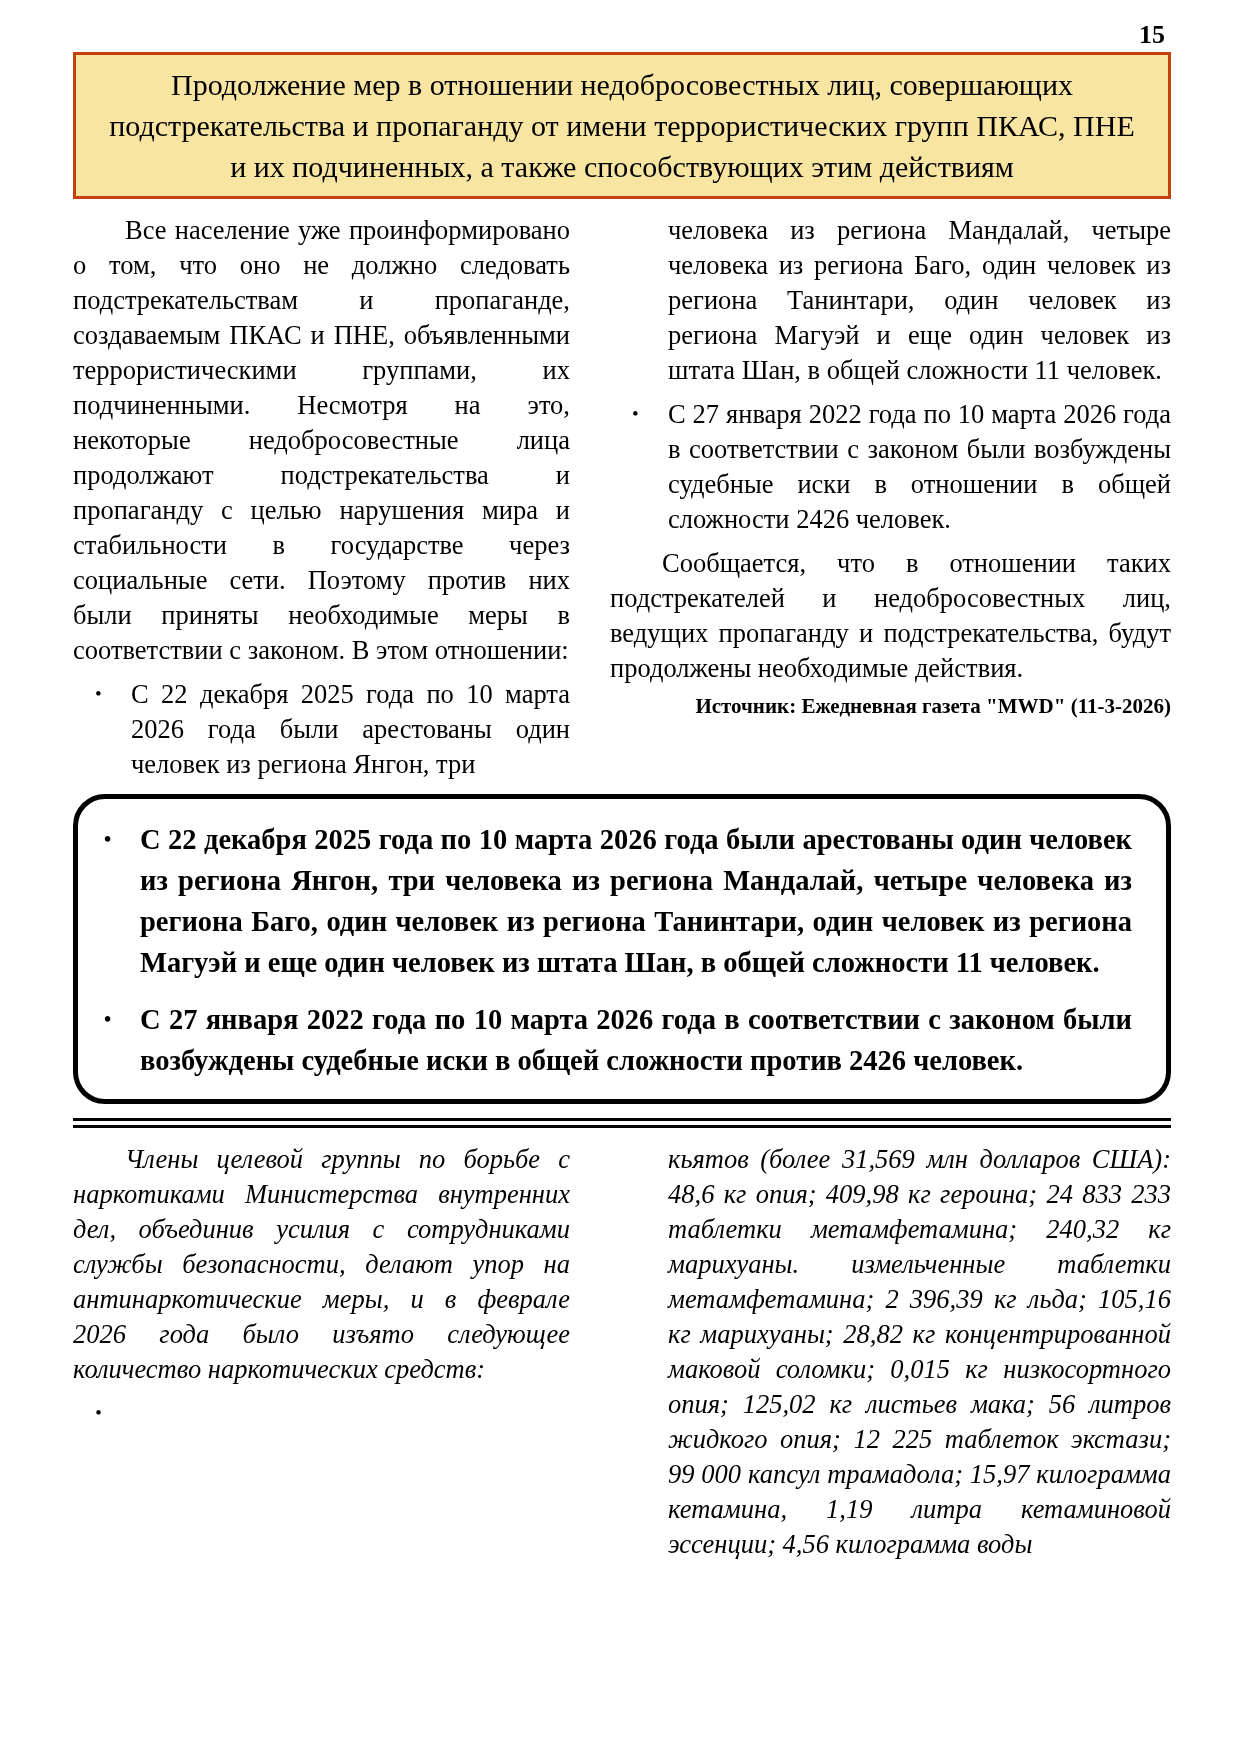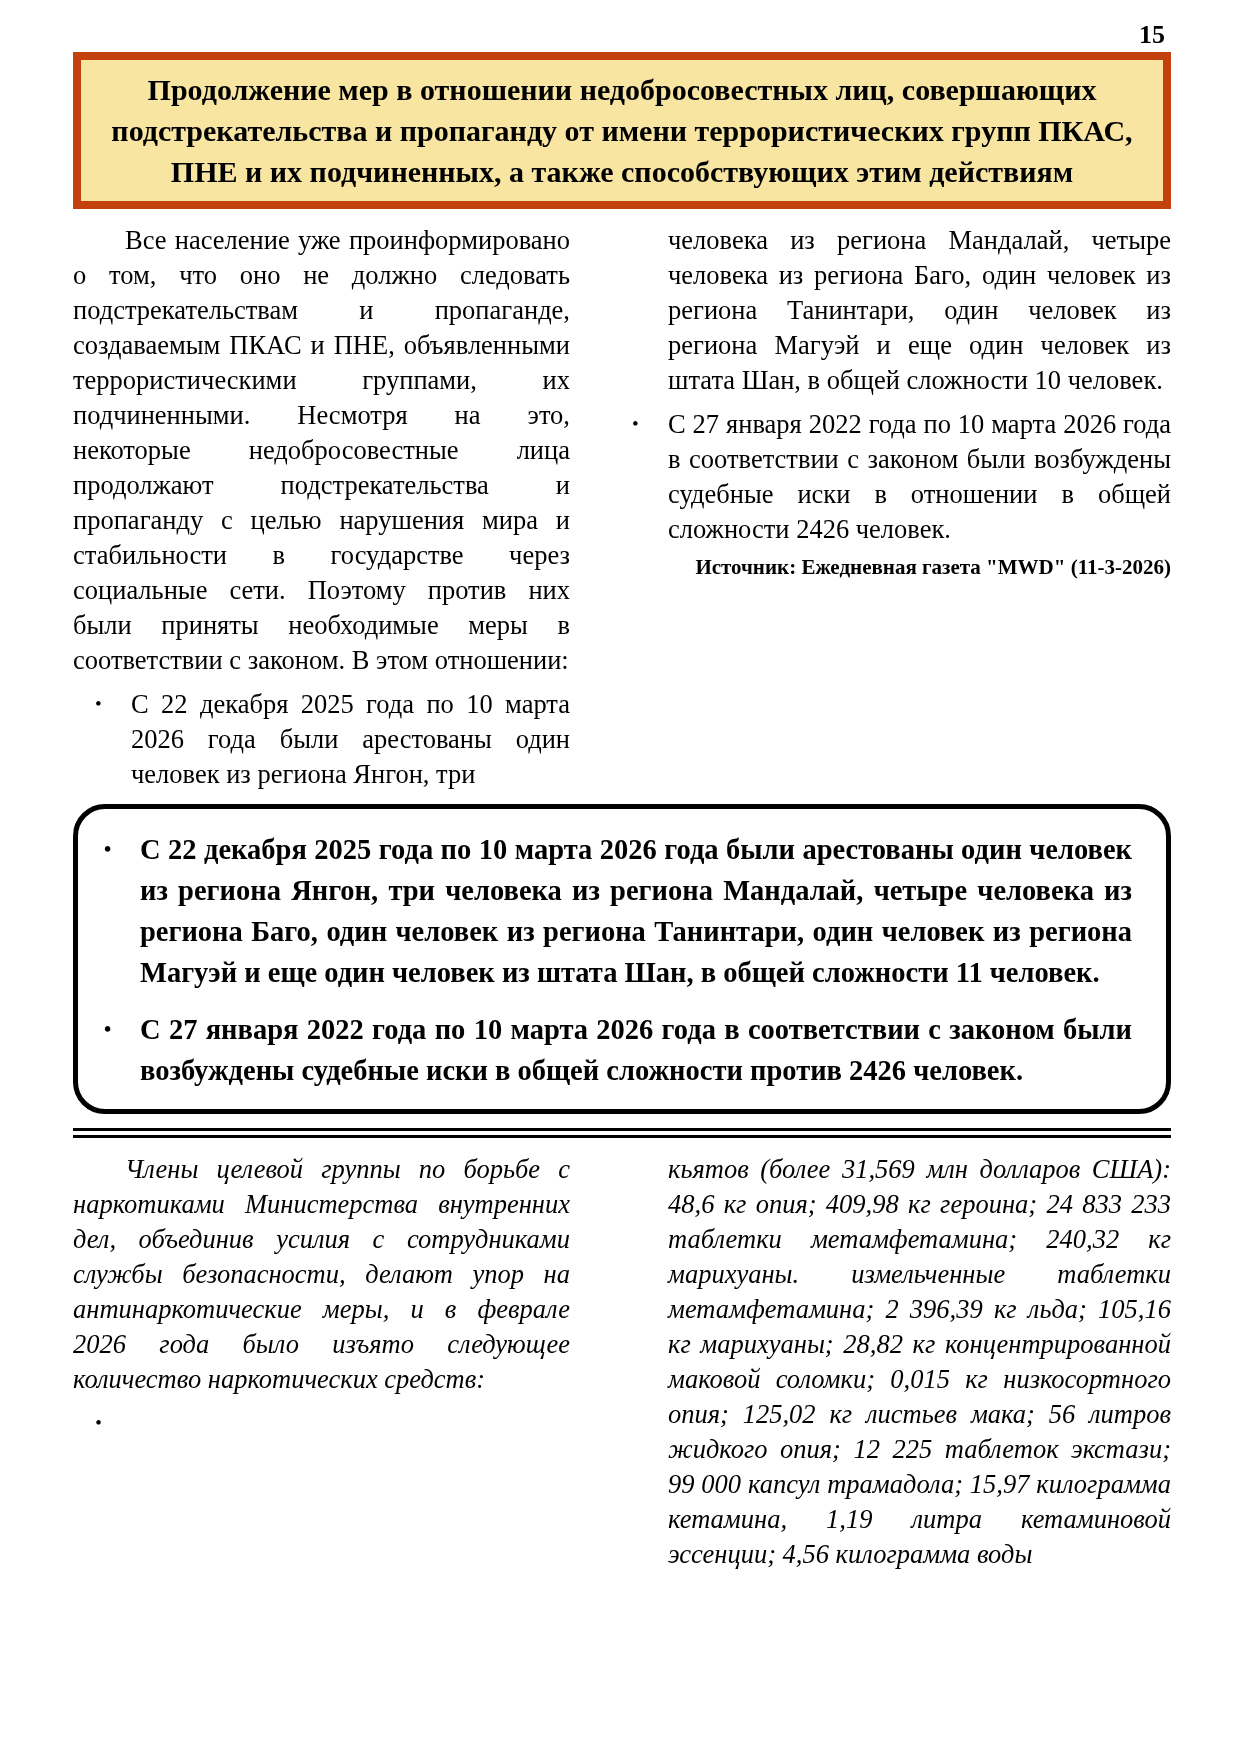--- a/index.html
+++ b/index.html
@@ -4,22 +4,22 @@
 <style>
   html,body{margin:0;padding:0;background:#ffffff;}
   .page{
     width:1241px;height:1755px;overflow:hidden;box-sizing:border-box;
     position:relative;background:#ffffff;color:#000;
     padding:52px 70px 0 73px;
     font-family:"Liberation Serif","DejaVu Serif",serif;
   }
   .page-number{position:absolute;top:20px;right:76px;font-weight:bold;font-size:26px;}
   .header-box{
-    background:#F8E5A2;border:8px solid #c2410c;
-    text-align:center;font-weight:bold;font-size:30px;line-height:41px;
+    background:#F8E5A2;border:3px solid #c2410c;
+    text-align:center;font-weight:normal;font-size:30px;line-height:41px;
     padding:9px 28px;
   }
   .cols{display:flex;gap:40px;margin-top:14px;}
   .col{flex:1;font-size:26.5px;line-height:35px;text-align:justify;}
   .col-left{flex:0 0 497px;}
   .para{margin:0;text-indent:52px;}
   .mt{margin-top:9px;}
   .bullet{position:relative;padding-left:58px;margin-top:9px;}
   .marker{position:absolute;left:22px;top:-1px;font-size:0.72em;}
   .cont{padding-left:58px;}
@@ -47,25 +47,26 @@
 
   <div class="cols">
     <div class="col col-left">
       <p class="para">Все население уже проинформировано о том, что оно не должно следовать подстрекательствам и пропаганде, создаваемым ПКАС и ПНЕ, объявленными террористическими группами, их подчиненными. Несмотря на это, некоторые недобросовестные лица продолжают подстрекательства и пропаганду с целью нарушения мира и стабильности в государстве через социальные сети. Поэтому против них были приняты необходимые меры в соответствии с законом. В этом отношении:</p>
       <div class="bullet">
         <span class="marker">•</span>
         <span>С 22 декабря 2025 года по 10 марта 2026 года были арестованы один человек из региона Янгон, три</span>
       </div>
     </div>
     <div class="col">
-      <div class="cont">человека из региона Мандалай, четыре человека из региона Баго, один человек из региона Танинтари, один человек из региона Магуэй и еще один человек из штата Шан, в общей сложности 10 человек.</div>
+      <div class="cont">человека из региона Мандалай, четыре человека из региона Баго, один человек из региона Танинтари, один человек из региона Магуэй и еще один человек из штата Шан, в общей сложности 11 человек.</div>
       <div class="bullet">
         <span class="marker">•</span>
         <span>С 27 января 2022 года по 10 марта 2026 года в соответствии с законом были возбуждены судебные иски в отношении в общей сложности 2426 человек.</span>
       </div>
+      <p class="para mt">Сообщается, что в отношении таких подстрекателей и недобросовестных лиц, ведущих пропаганду и подстрекательства, будут продолжены необходимые действия.</p>
       <div class="source">Источник: Ежедневная газета "MWD" (11-3-2026)</div>
     </div>
   </div>
 
   <div class="round-box">
     <div class="bullet">
       <span class="marker">•</span>
       <span>С 22 декабря 2025 года по 10 марта 2026 года были арестованы один человек из региона Янгон, три человека из региона Мандалай, четыре человека из региона Баго, один человек из региона Танинтари, один человек из региона Магуэй и еще один человек из штата Шан, в общей сложности 11 человек.</span>
     </div>
     <div class="bullet">

